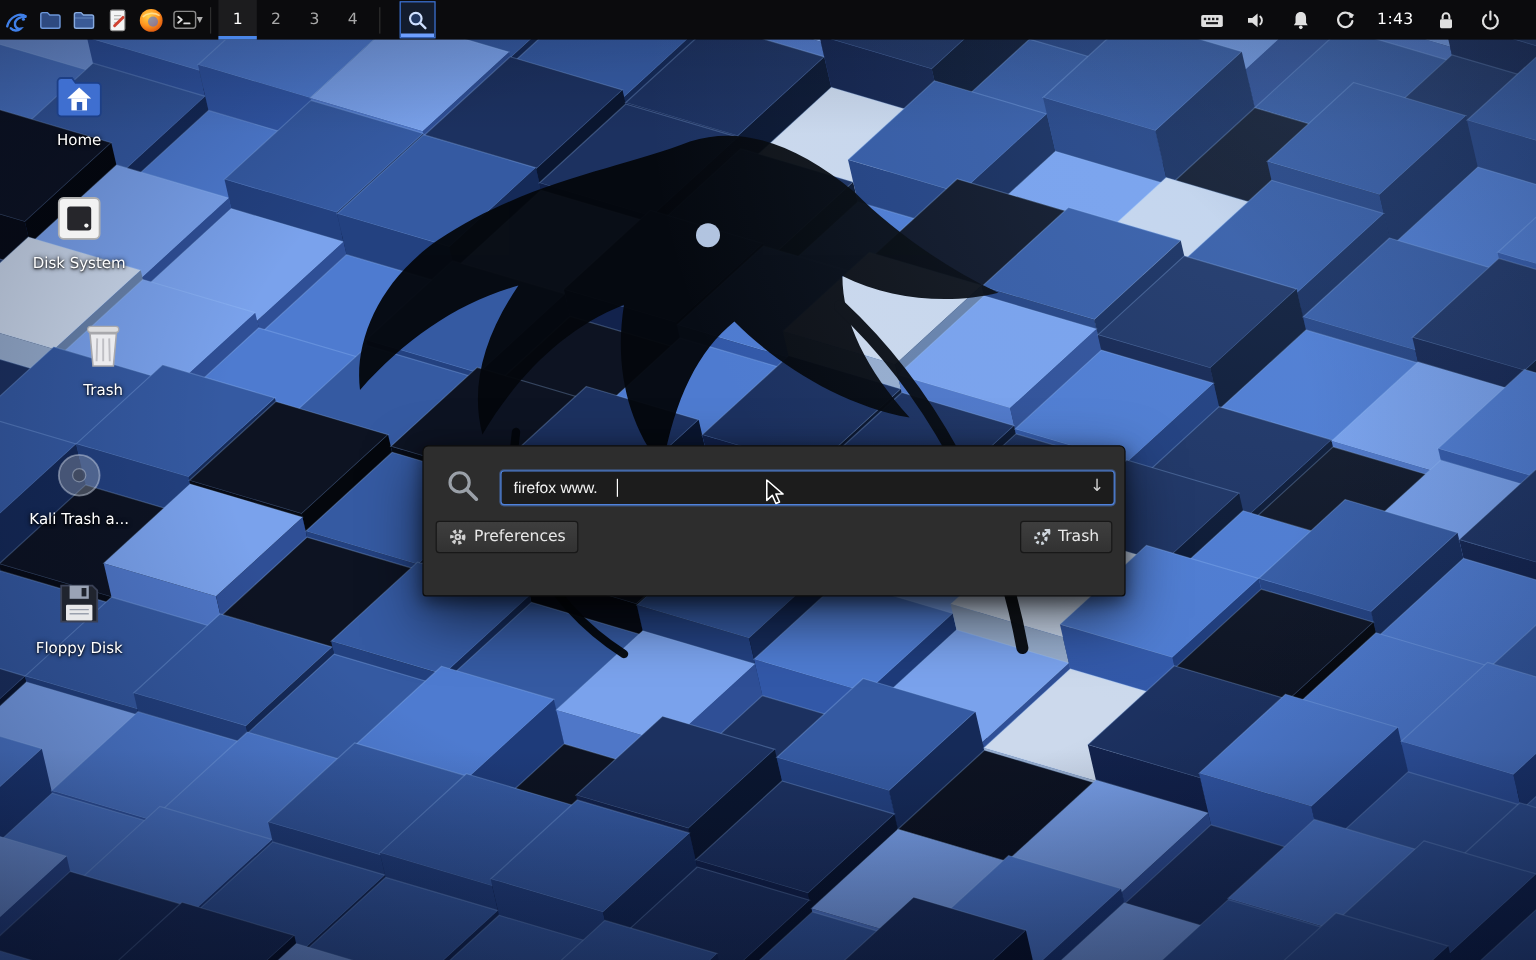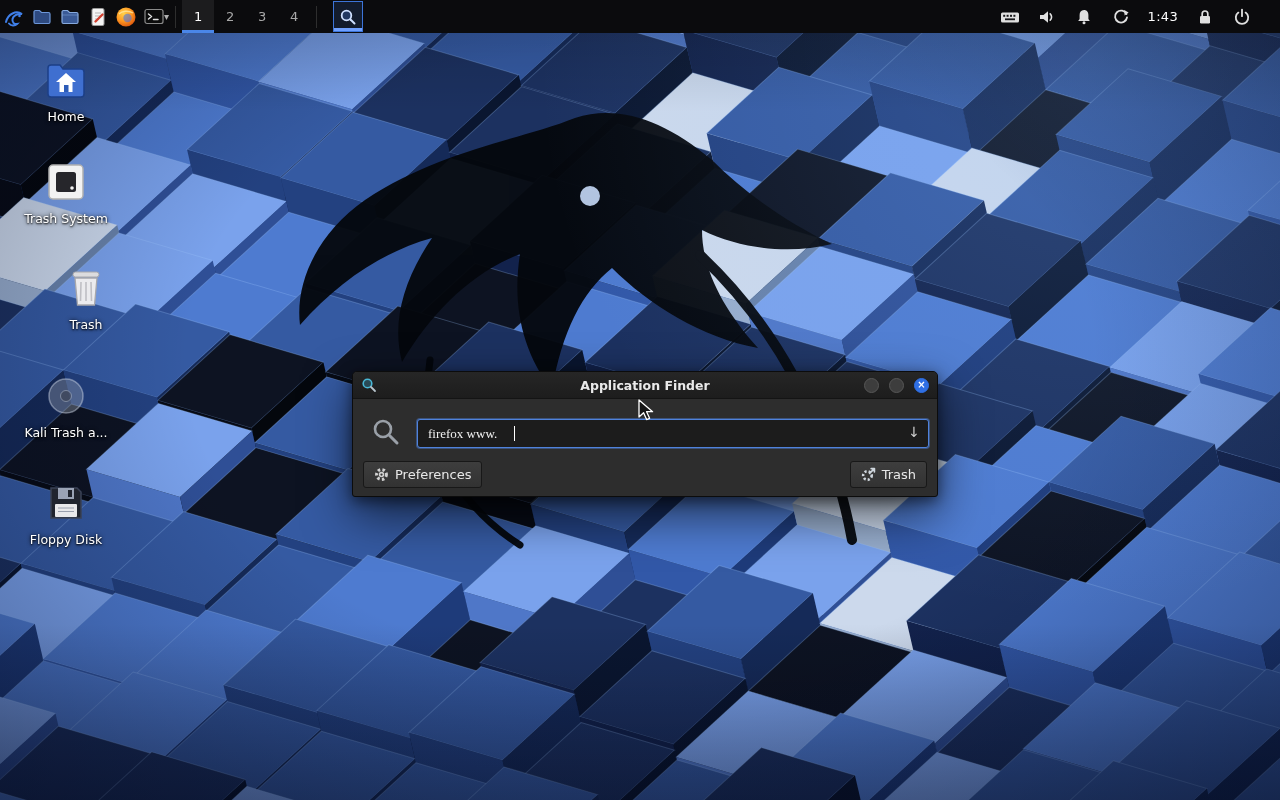--- a/index.html
+++ b/index.html
@@ -79,21 +79,21 @@
   .win-btn.close { background:#2f6fe4; border-color:#2f6fe4; }
   .win-btn.close span { color:#fff; font-size:10px; font-weight:bold; line-height:1; }
 
   #dialog-body { position:relative; height:98px; }
   #search-glass { position:absolute; left:18px; top:18px; }
   #search-wrap {
     position:absolute; left:64px; top:20px; width:512px; height:29px;
   }
   #search-input {
     width:100%; height:100%;
-    background:#1c1c1c; color:#f2f2f2; font-size:13px; font-family:Liberation Serif, serif;
+    background:#1c1c1c; color:#f2f2f2; font-size:13px; font-family:Liberation Sans, sans-serif;
     border:1px solid #4f82dc; border-radius:3px; padding:0 26px 0 10px; outline:none;
     box-shadow:0 0 0 1px rgba(79,130,220,0.45);
   }
   #caret { position:absolute; left:97px; top:7px; width:1.3px; height:15px; background:#ffffff; }
   #combo-arrow {
     position:absolute; right:9px; top:5px; font-size:14px; color:#cfcfcf;
   }
   .dlg-btn {
     position:absolute; top:62px; height:27px;
     display:flex; align-items:center; gap:6px; padding:0 10px;
@@ -1643,21 +1643,21 @@
   </svg>
   <div class="dlabel">Home</div>
 </div>
 
 <div class="desk-item" style="top:158px;">
   <svg class="dicon" width="48" height="48" viewBox="0 0 48 48">
     <rect x="7" y="7" width="34" height="34" rx="4" fill="#f2f2f2" stroke="#b0b0b0" stroke-width="1.5"></rect>
     <rect x="14" y="14" width="20" height="20" rx="2.5" fill="#26262b"></rect>
     <circle cx="30" cy="30" r="1.8" fill="#f2f2f2"></circle>
   </svg>
-  <div class="dlabel">Trash System</div>
+  <div class="dlabel">Disk System</div>
 </div>
 
 <div class="desk-item" style="top:264px;margin-left:20px;">
   <svg class="dicon" width="48" height="48" viewBox="0 0 48 48">
     <rect x="11" y="8" width="26" height="5" rx="2.5" fill="#dcdcde" stroke="#a8a8ac"></rect>
     <path d="M13 14 L35 14 L32.5 41 L15.5 41 Z" fill="#ebebee" stroke="#a8a8ac" stroke-width="1.3"></path>
     <path d="M19 18 L18.5 37 M24 18 L24 37 M29 18 L29.5 37" stroke="#bfbfc4" stroke-width="1.6"></path>
   </svg>
   <div class="dlabel">Trash</div>
 </div>
@@ -1675,34 +1675,20 @@
     <path d="M9 9 h26 l4 4 v26 h-30 Z" fill="#20242e" stroke="#3a4156" stroke-width="1.5"></path>
     <rect x="16" y="9" width="16" height="11" fill="#9aa3b5"></rect>
     <rect x="26" y="11" width="4" height="7" fill="#20242e"></rect>
     <rect x="13" y="25" width="22" height="13" rx="1" fill="#e8e8ea"></rect>
     <path d="M16 29 h16 M16 32.5 h16" stroke="#9aa0ad" stroke-width="1.2"></path>
   </svg>
   <div class="dlabel">Floppy Disk</div>
 </div>
 
 <div id="app-finder">
-  <div id="titlebar">
-    <svg width="16" height="16" viewBox="0 0 16 16">
-      <circle cx="6.5" cy="6.5" r="4.3" fill="rgba(60,170,210,0.3)" stroke="#49b8d6" stroke-width="1.6"></circle>
-      <path d="M10 10 L14 14" stroke="#b8c4cc" stroke-width="1.8" stroke-linecap="round"></path>
-    </svg>
-    <span id="title-text">Application Finder</span>
-    <div id="win-controls">
-      <span class="win-btn"></span>
-      <span class="win-btn"></span>
-      <span class="win-btn close">
-        <span>×</span>
-      </span>
-    </div>
-  </div>
 
   <div id="dialog-body">
     <svg id="search-glass" width="30" height="30" viewBox="0 0 30 30">
       <circle cx="12" cy="12" r="8" fill="none" stroke="#9aa0a8" stroke-width="2.6"></circle>
       <path d="M18.5 18.5 L26 26" stroke="#9aa0a8" stroke-width="3" stroke-linecap="round"></path>
     </svg>
 
     <div id="search-wrap">
       <input id="search-input" type="text" value="firefox www." style="">
       <span id="caret"></span>

